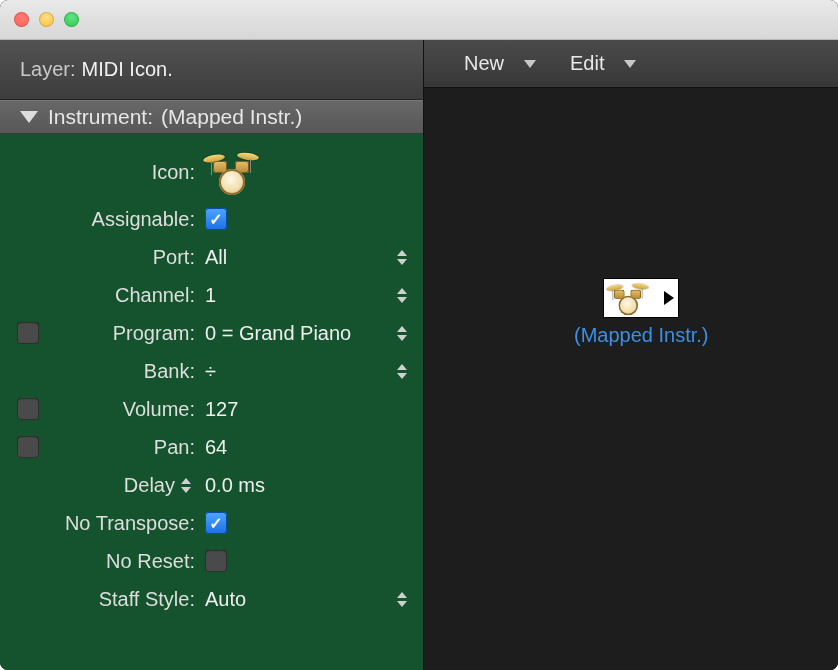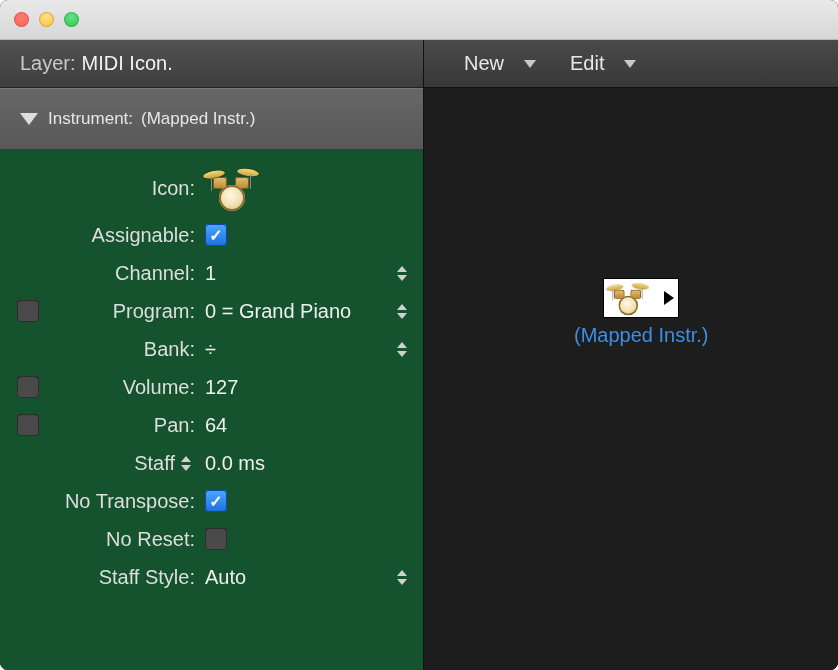--- a/index.html
+++ b/index.html
@@ -25,40 +25,40 @@
   .dot { width: 15px; height: 15px; border-radius: 50%; box-shadow: inset 0 0 0 1px rgba(0,0,0,.15); }
   .dot.red { background: radial-gradient(circle at 50% 35%, #ff7b72, #ff5f56); }
   .dot.yellow { background: radial-gradient(circle at 50% 35%, #ffe08a, #ffbd2e); }
   .dot.green { background: radial-gradient(circle at 50% 35%, #65e08b, #27c93f); }
 
   .body { display: flex; height: calc(100% - 40px); }
   .left { width: 424px; background: #575757; border-right: 1px solid #111; display: flex; flex-direction: column; }
   .right { flex: 1; background: #1d1d1d; display: flex; flex-direction: column; }
 
   .layer-bar {
-    height: 48px;
+    height: 60px;
     background: linear-gradient(#525252,#3d3d3d);
     border-bottom: 1px solid #222;
     display: flex; align-items: center;
     padding-left: 20px;
     color: #f2f2f2;
     font-size: 20px;
     font-weight: 400;
   }
   .layer-label { color: #c9c9c9; margin-right: 6px; }
 
   .instr-header {
-    height: 62px;
+    height: 34px;
     background: linear-gradient(#676767,#585858);
     border-top: 1px solid #777;
     border-bottom: 1px solid #3a3a3a;
     display: flex; align-items: center;
     padding-left: 20px;
     color: #e6e6e6;
-    font-size: 17px;
+    font-size: 21px;
   }
   .tri {
     width: 0; height: 0; margin-right: 10px;
     border-left: 9px solid transparent;
     border-right: 9px solid transparent;
     border-top: 12px solid #ddd;
   }
   .instr-name { margin-left: 8px; color: #e6e6e6; }
 
   .inspector { flex: 1; padding: 10px 10px 0 10px; font-size: 20px; color: #e6e6e6; background:#14532d; }
@@ -193,20 +193,31 @@
         </div>
 
         <div class="row">
           <div class="cb-area"></div>
           <div class="label">Assignable:</div>
           <div class="value">
             <div class="checkbox checked"></div>
           </div>
         </div>
 
+        <div class="row">
+          <div class="cb-area"></div>
+          <div class="label">Port:</div>
+          <div class="value">
+            <span>All</span>
+            <div class="stepper">
+                <div class="up"></div>
+                <div class="down"></div>
+              </div>
+          </div>
+        </div>
 
         <div class="row">
           <div class="cb-area"></div>
           <div class="label">Channel:</div>
           <div class="value">
             <span>1</span>
             <div class="stepper">
                 <div class="up"></div>
                 <div class="down"></div>
               </div>
@@ -255,21 +266,21 @@
             </div>
           <div class="label">Pan:</div>
           <div class="value">
             <span>64</span>
           </div>
         </div>
 
         <div class="row">
           <div class="cb-area"></div>
           <div class="label" style="display:flex;justify-content:flex-end;align-items:center;">
-            <span>Staff</span>
+            <span>Delay</span>
             <div class="stepper sm">
                 <div class="up"></div>
                 <div class="down"></div>
               </div>
           </div>
           <div class="value">
             <span>0.0 ms</span>
           </div>
         </div>
 

